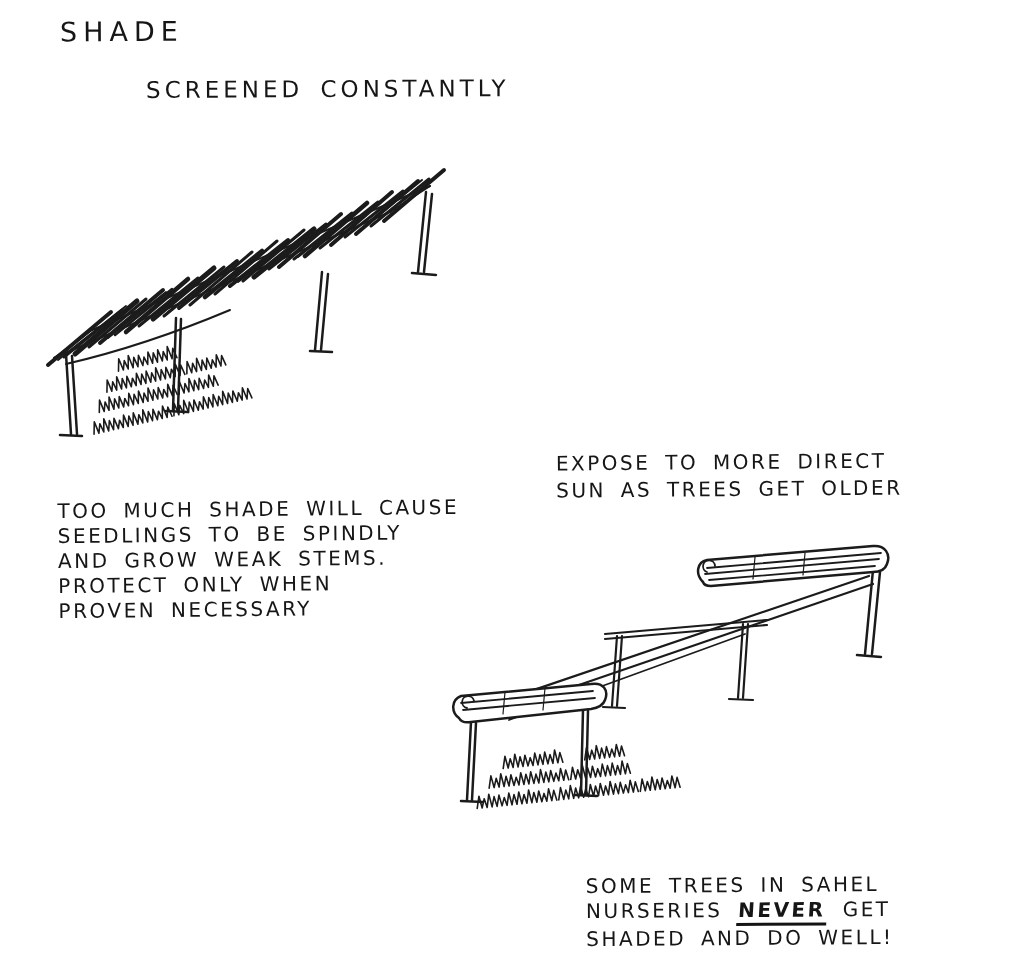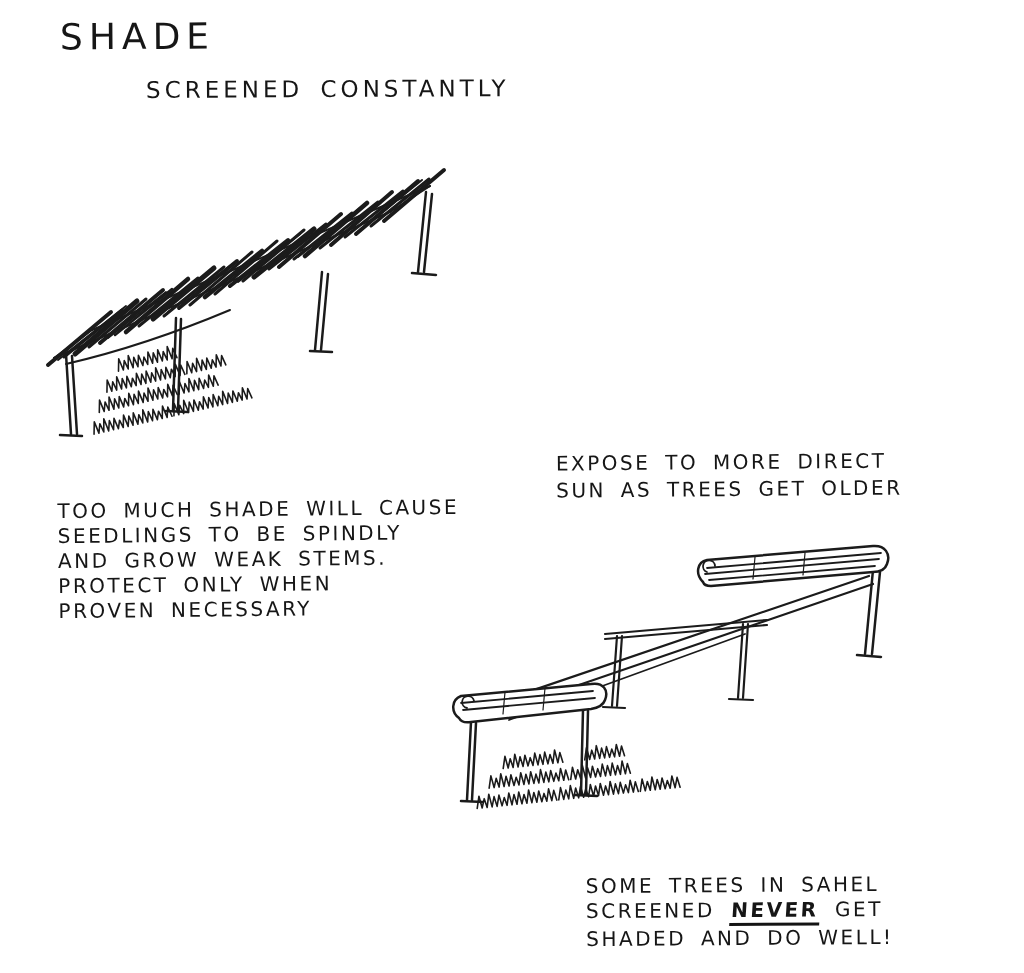--- a/index.html
+++ b/index.html
@@ -1,19 +1,19 @@
 <!DOCTYPE html>
 <html><head>
 <meta charset="utf-8">
 <style>
   html,body{margin:0;padding:0;background:#ffffff;}
   .canvas{position:relative;width:1024px;height:973px;background:#ffffff;overflow:hidden;
           font-family:"DejaVu Sans","Liberation Sans",sans-serif;color:#161616;}
   .hand{color:#161616;letter-spacing:2.5px;word-spacing:6px;white-space:nowrap;}
-  .title{position:absolute;left:60px;top:16px;font-size:36px;letter-spacing:6px;transform:rotate(-0.4deg);}
+  .title{position:absolute;left:60px;top:16px;font-size:27px;letter-spacing:6px;transform:rotate(-0.4deg);}
   .subtitle{position:absolute;left:146px;top:76px;font-size:23px;letter-spacing:4px;transform:rotate(-0.3deg);}
   .note{position:absolute;font-size:20px;}
   .note div{margin:0;}
   .note-left{left:58px;top:497px;line-height:25px;transform:rotate(-0.6deg);}
   .note-expose{left:556px;top:449px;line-height:27px;transform:rotate(-0.5deg);}
   .note-sahel{left:586px;top:873px;line-height:25px;transform:rotate(-0.4deg);}
   .never{font-weight:700;border-bottom:3px solid #141414;padding:0 2px 0 1px;display:inline-block;transform:skewX(-4deg);}
   figure{position:absolute;margin:0;padding:0;}
   .fig1{left:38px;top:160px;}
   .fig2{left:445px;top:538px;}
@@ -178,20 +178,20 @@
           <path d="M58 223 l3 -12 2 12 3 -9 2 9 3 -13 2 13 3 -10 2 10 3 -11 2 11 3 -8 2 8 3 -12 2 12 3 -10 2 10 l3 -12 2 12 3 -9 2 9 3 -13 2 13 3 -10 2 10"></path>
           <path d="M140 223 l3 -12 2 12 3 -9 2 9 3 -13 2 13 3 -10 2 10 3 -11 2 11 3 -8 2 8 3 -12 2 12 3 -10 2 10"></path>
         </g>
       </g>
     </svg>
   </figure>
 
   <div class="hand note note-sahel">
     <div>SOME TREES IN SAHEL</div>
     <div>
-      <span>SCREENED</span>
+      <span>NURSERIES</span>
       <span class="never">NEVER</span>
       <span>GET</span>
     </div>
     <div>SHADED AND DO WELL!</div>
   </div>
 
 </div>
 
 </body></html>

